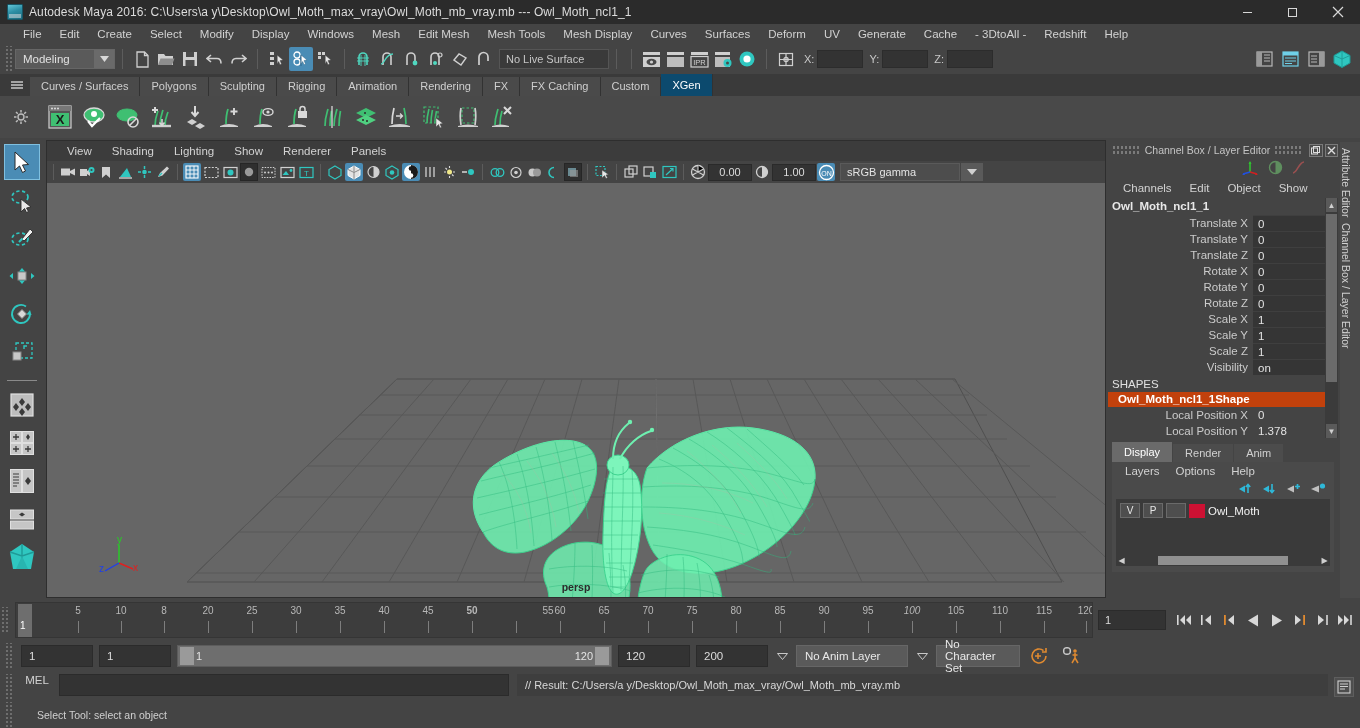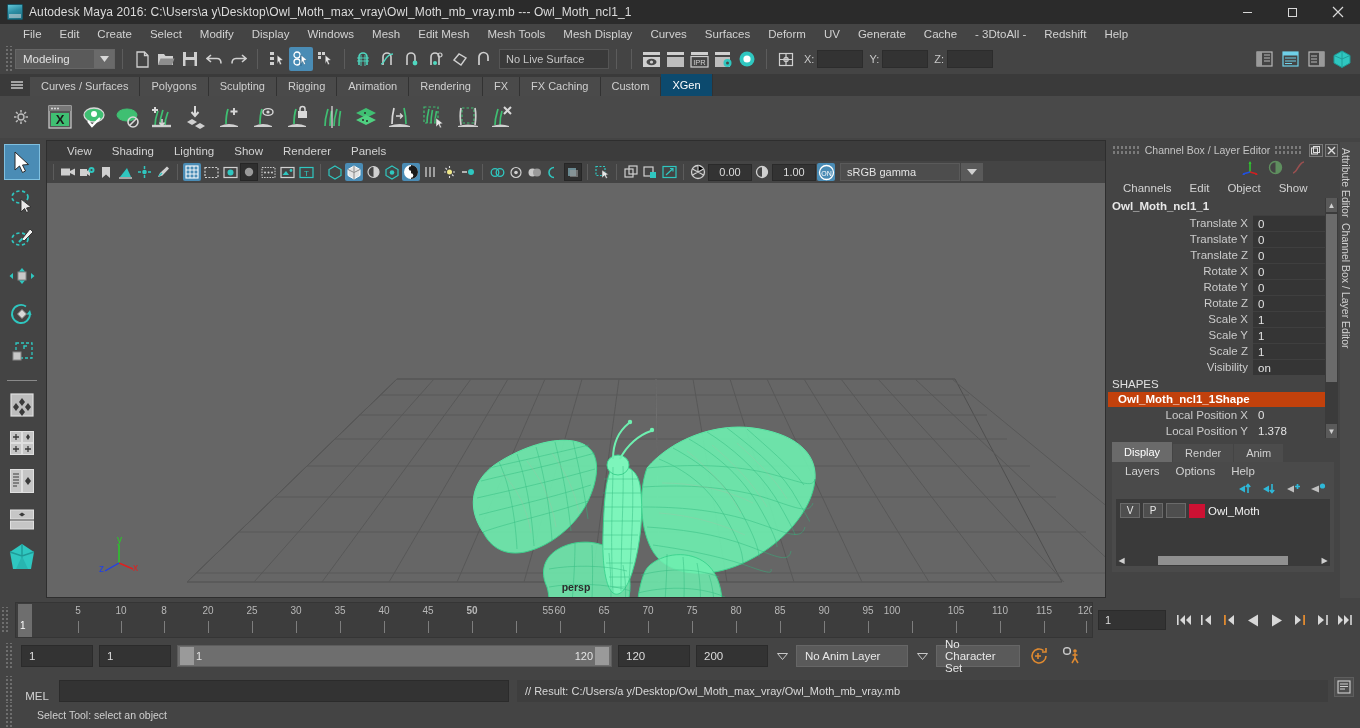--- a/index.html
+++ b/index.html
@@ -276,21 +276,21 @@
   .rs-lbl { font-size:11px; color:#e4e4e4; }
   .drop-caret { width:16px; height:22px; display:flex; align-items:center; justify-content:center;}
   .wfield {
     height:22px; background:#5a5a5a; border:1px solid #666;
     font-size:11.5px; color:#e8e8e8; display:flex; align-items:center; padding:0 8px;
   }
 
   
   .cmdrow {
     position:absolute; left:0; top:674px; width:1360px; height:28px; background:#444;
-    display:flex; align-items:flex-end; padding-left:4px;
+    display:flex; align-items:flex-start; padding-left:4px;
   }
   .mel-lbl { width:44px; text-align:center; font-size:11.5px; color:#d2d2d2; }
   .mel-input { width:450px; height:22px; background:#333; border:1px solid #2b2b2b; }
   .mel-result {
     flex:1; height:22px; background:#3e3e3e; margin-left:8px; margin-right:32px;
     font-size:11px; color:#d8d8d8; display:flex; align-items:center; padding-left:8px;
     overflow:hidden; white-space:nowrap;
   }
   .mel-btn {
     position:absolute; right:6px; top:3px; width:20px; height:20px; background:#4e4e4e;
@@ -1325,21 +1325,21 @@
       <div class="tl-tick" style="left:456px;font-weight:bold;">50</div>
       <div class="tl-tick" style="left:500px;margin-left:32px;">55</div>
       <div class="tl-tick" style="left:544px;">60</div>
       <div class="tl-tick" style="left:588px;">65</div>
       <div class="tl-tick" style="left:632px;">70</div>
       <div class="tl-tick" style="left:676px;">75</div>
       <div class="tl-tick" style="left:720px;">80</div>
       <div class="tl-tick" style="left:764px;">85</div>
       <div class="tl-tick" style="left:808px;">90</div>
       <div class="tl-tick" style="left:852px;">95</div>
-      <div class="tl-tick" style="left:876px;">100</div>
+      <div class="tl-tick" style="left:896px;font-style:italic;">100</div>
       <div class="tl-tick" style="left:940px;">105</div>
       <div class="tl-tick" style="left:984px;">110</div>
       <div class="tl-tick" style="left:1028px;">115</div>
       <div class="tl-tick" style="left:1070px;">120</div>
 
       <div class="tl-mark" style="left:62px;"></div>
         <div class="tl-mark" style="left:105px;"></div>
       <div class="tl-mark" style="left:148px;"></div>
         <div class="tl-mark" style="left:192px;"></div>
       <div class="tl-mark" style="left:236px;"></div>

